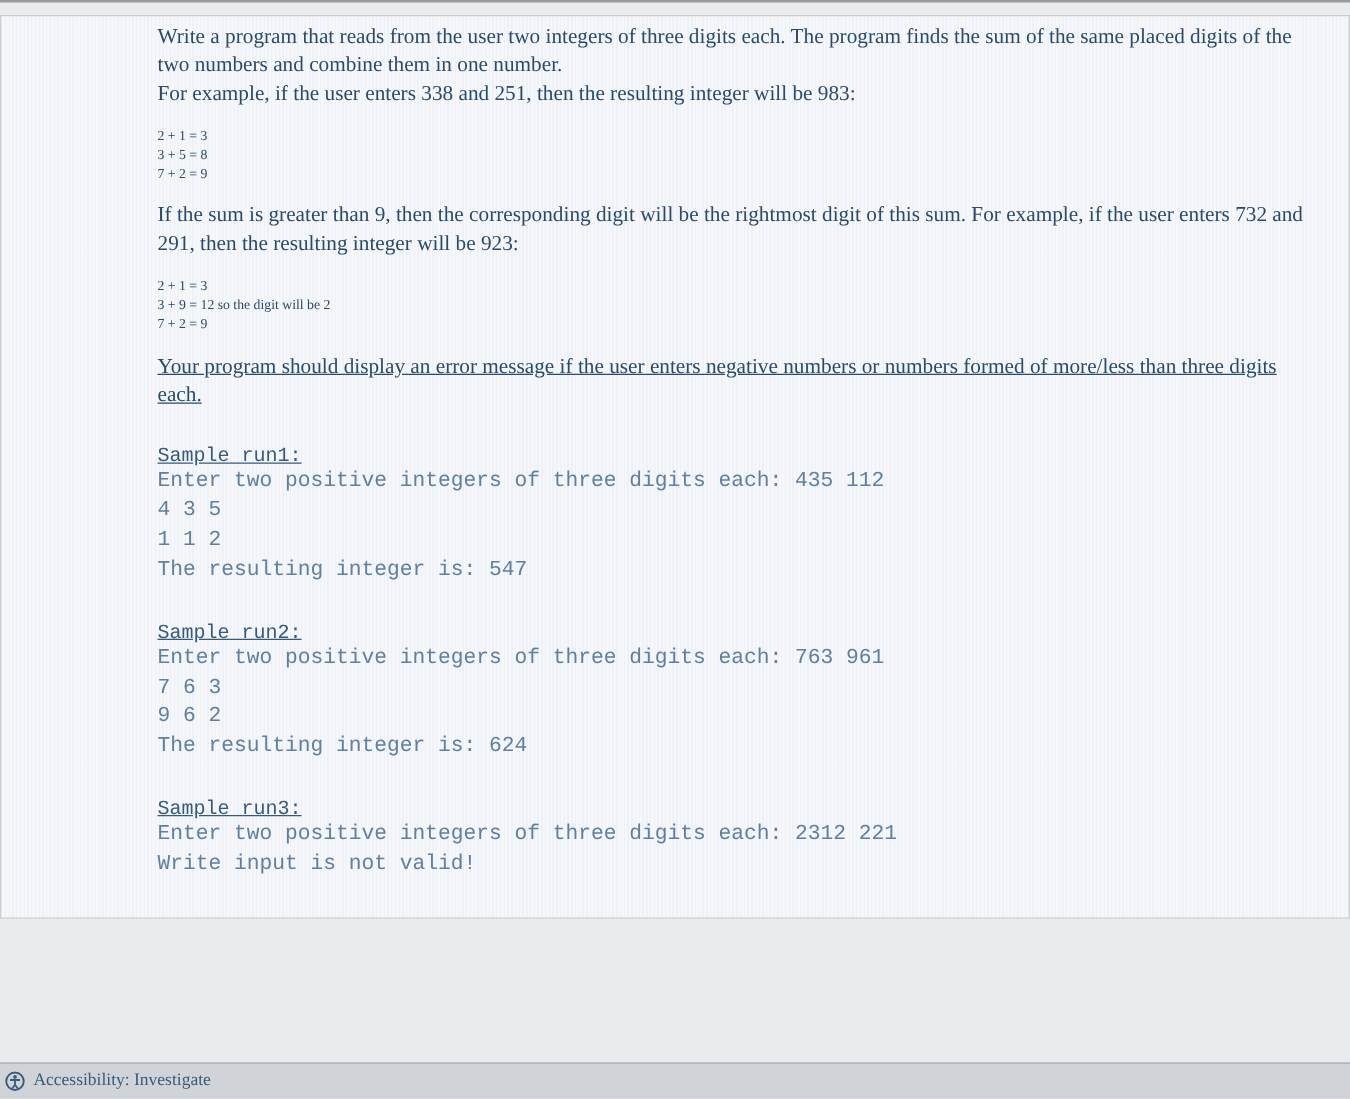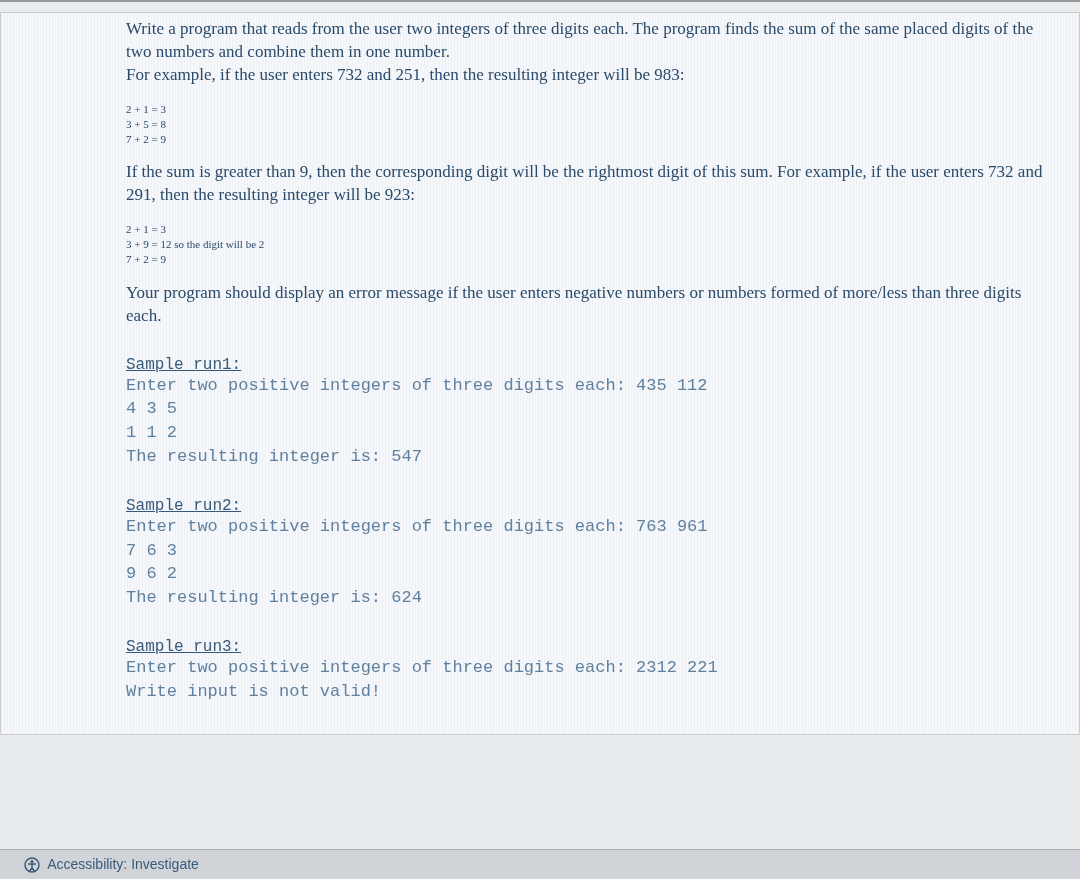--- a/index.html
+++ b/index.html
@@ -33,20 +33,21 @@
       line-height: 1.35;
       margin-bottom: 15px;
     }
     .equation-block {
       color: #2a4a6a;
       font-size: 11px;
       line-height: 1.35;
       margin-bottom: 15px;
     }
     .underlined {
+      text-decoration: underline;
     }
     .sample-section {
       margin-top: 28px;
     }
     .sample-title {
       color: #385a7a;
       font-family: "Courier New", monospace;
       font-size: 16px;
       text-decoration: underline;
       font-weight: normal;
@@ -66,43 +67,43 @@
         transparent 1px,
         transparent 3px
       );
     }
     .footer-bar {
       position: fixed;
       bottom: 0;
       left: 0;
       right: 0;
       background: #d0d4d8;
-      padding: 6px 24px;
-      font-family: Liberation Sans, sans-serif;
+      padding: 6px 4px;
+      font-family: Liberation Serif, serif;
       font-size: 14px;
       color: #3a5a7a;
       border-top: 1px solid #aaa;
     }
     .accessibility-icon {
       display: inline-block;
       width: 16px;
       height: 16px;
       vertical-align: middle;
       margin-right: 4px;
     }
   </style>
 </head>
 <body>
 
 <div class="page-container">
   <div class="content striped-bg">
 
     <p class="problem-text">
       <span>Write a program that reads from the user two integers of three digits each. The program finds the sum of the same placed digits of the two numbers and combine them in one number.</span><br>
-      <span>For example, if the user enters 732 and 251, then the resulting integer will be 983:</span>
+      <span>For example, if the user enters 338 and 251, then the resulting integer will be 983:</span>
     </p>
 
     <div class="equation-block">
       <div>2 + 1 = 3</div>
       <div>3 + 5 = 8</div>
       <div>7 + 2 = 9</div>
     </div>
 
     <p class="problem-text">If the sum is greater than 9, then the corresponding digit will be the rightmost digit of this sum. For example, if the user enters 732 and 291, then the resulting integer will be 923:</p>
 

